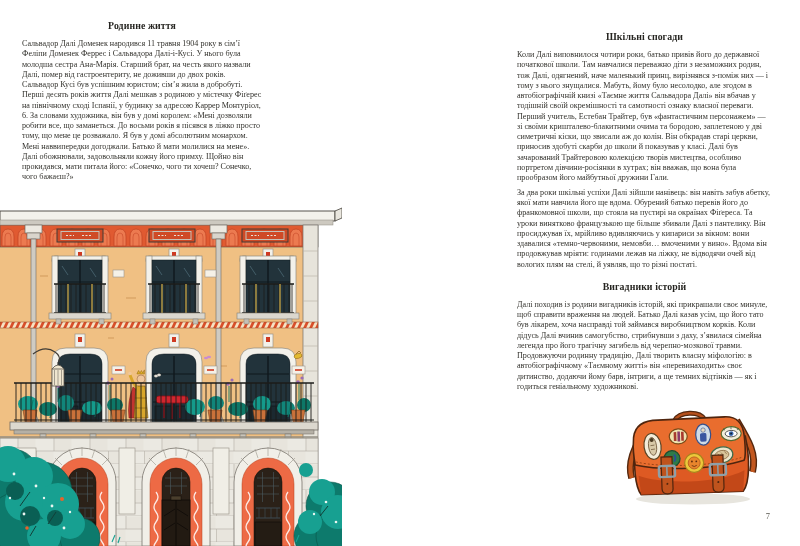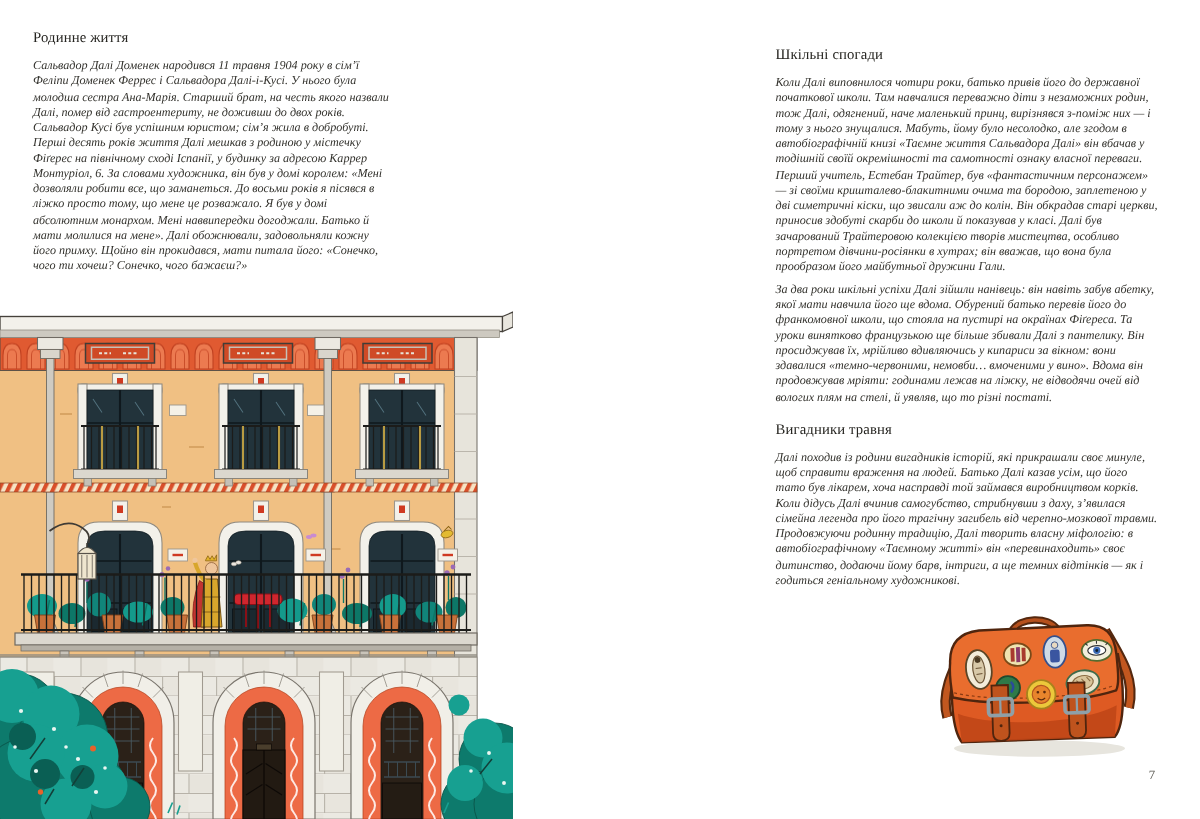--- a/index.html
+++ b/index.html
@@ -2,25 +2,25 @@
 <html><head>
 <meta charset="utf-8">
 <style>
   html,body{margin:0;padding:0;}
   body{width:800px;height:546px;background:#ffffff;position:relative;overflow:hidden;
        font-family:"Liberation Serif","DejaVu Serif",serif;color:#2b2a26;}
   .page{position:absolute;inset:0;background:#ffffff;}
   .col{position:absolute;top:20px;}
   .col-left{left:22px;width:240px;}
   .col-right{left:517px;width:255px;margin-top:11px;}
-  h2.sec{font-size:9.8px;line-height:11px;margin:0 0 8px 0;font-weight:400;
-         letter-spacing:.1px;color:#262521;}
+  h2.sec{font-size:9.8px;line-height:11px;margin:0 0 8px 0;font-weight:700;
+         letter-spacing:.1px;color:#262521;text-align:center;}
   h2.sec.mid{margin-top:11px;}
   p.body{font-size:8.1px;line-height:10.25px;margin:0 0 4.5px 0;text-align:left;
-         color:#33322d;font-style:italic;}
+         color:#33322d;}
   .pagenum{position:absolute;left:752px;top:511px;width:18px;text-align:right;
            font-size:8.5px;color:#55544c;}
   .illus{position:absolute;}
   #building{left:0;top:206px;width:342px;height:340px;}
   #satchel{left:620px;top:408px;width:152px;height:102px;}
   svg{display:block;}
 </style>
 </head>
 <body>
 
@@ -28,21 +28,21 @@
 
   <div class="col col-left">
     <h2 class="sec">Родинне життя</h2>
     <p class="body">Сальвадор Далі Доменек народився 11 травня 1904 року в сім’ї Феліпи Доменек Феррес і Сальвадора Далі-і-Кусі. У нього була молодша сестра Ана-Марія. Старший брат, на честь якого назвали Далі, помер від гастроентериту, не доживши до двох років. Сальвадор Кусі був успішним юристом; сім’я жила в добробуті. Перші десять років життя Далі мешкав з родиною у містечку Фіґерес на північному сході Іспанії, у будинку за адресою Каррер Монтуріол, 6. За словами художника, він був у домі королем: «Мені дозволяли робити все, що заманеться. До восьми років я пісявся в ліжко просто тому, що мене це розважало. Я був у домі абсолютним монархом. Мені наввипередки догоджали. Батько й мати молилися на мене». Далі обожнювали, задовольняли кожну його примху. Щойно він прокидався, мати питала його: «Сонечко, чого ти хочеш? Сонечко, чого бажаєш?»</p>
   </div>
 
   <div class="col col-right">
     <h2 class="sec">Шкільні спогади</h2>
     <p class="body">Коли Далі виповнилося чотири роки, батько привів його до державної початкової школи. Там навчалися переважно діти з незаможних родин, тож Далі, одягнений, наче маленький принц, вирізнявся з-поміж них — і тому з нього знущалися. Мабуть, йому було несолодко, але згодом в автобіографічній книзі «Таємне життя Сальвадора Далі» він вбачав у тодішній своїй окремішності та самотності ознаку власної переваги. Перший учитель, Естебан Трайтер, був «фантастичним персонажем» — зі своїми кришталево-блакитними очима та бородою, заплетеною у дві симетричні кіски, що звисали аж до колін. Він обкрадав старі церкви, приносив здобуті скарби до школи й показував у класі. Далі був зачарований Трайтеровою колекцією творів мистецтва, особливо портретом дівчини-росіянки в хутрах; він вважав, що вона була прообразом його майбутньої дружини Гали.</p>
     <p class="body">За два роки шкільні успіхи Далі зійшли нанівець: він навіть забув абетку, якої мати навчила його ще вдома. Обурений батько перевів його до франкомовної школи, що стояла на пустирі на окраїнах Фіґереса. Та уроки винятково французькою ще більше збивали Далі з пантелику. Він просиджував їх, мрійливо вдивляючись у кипариси за вікном: вони здавалися «темно-червоними, немовби… вмоченими у вино». Вдома він продовжував мріяти: годинами лежав на ліжку, не відводячи очей від вологих плям на стелі, й уявляв, що то різні постаті.</p>
-    <h2 class="sec mid">Вигадники травня</h2>
+    <h2 class="sec mid">Вигадники історій</h2>
     <p class="body">Далі походив із родини вигадників історій, які прикрашали своє минуле, щоб справити враження на людей. Батько Далі казав усім, що його тато був лікарем, хоча насправді той займався виробництвом корків. Коли дідусь Далі вчинив самогубство, стрибнувши з даху, з’явилася сімейна легенда про його трагічну загибель від черепно-мозкової травми. Продовжуючи родинну традицію, Далі творить власну міфологію: в автобіографічному «Таємному житті» він «перевинаходить» своє дитинство, додаючи йому барв, інтриги, а ще темних відтінків — як і годиться геніальному художникові.</p>
   </div>
 
   <div class="illus" id="building">
   <svg viewBox="0 0 342 340" width="342" height="340">
     <defs>
       <pattern id="friezeP" x="0" y="19" width="16" height="22" patternUnits="userSpaceOnUse">
         <path d="M2,21 V12 Q2,4 8,4 Q14,4 14,12 V21 Z" fill="#ec7a50" stroke="#bf3f1e" stroke-width="0.7"></path>
         <path d="M5,21 V12 Q5,8 8,8" fill="none" stroke="#bf3f1e" stroke-width="0.5"></path>
         <path d="M11,21 V12 Q11,8 8,8" fill="none" stroke="#bf3f1e" stroke-width="0.5"></path>

